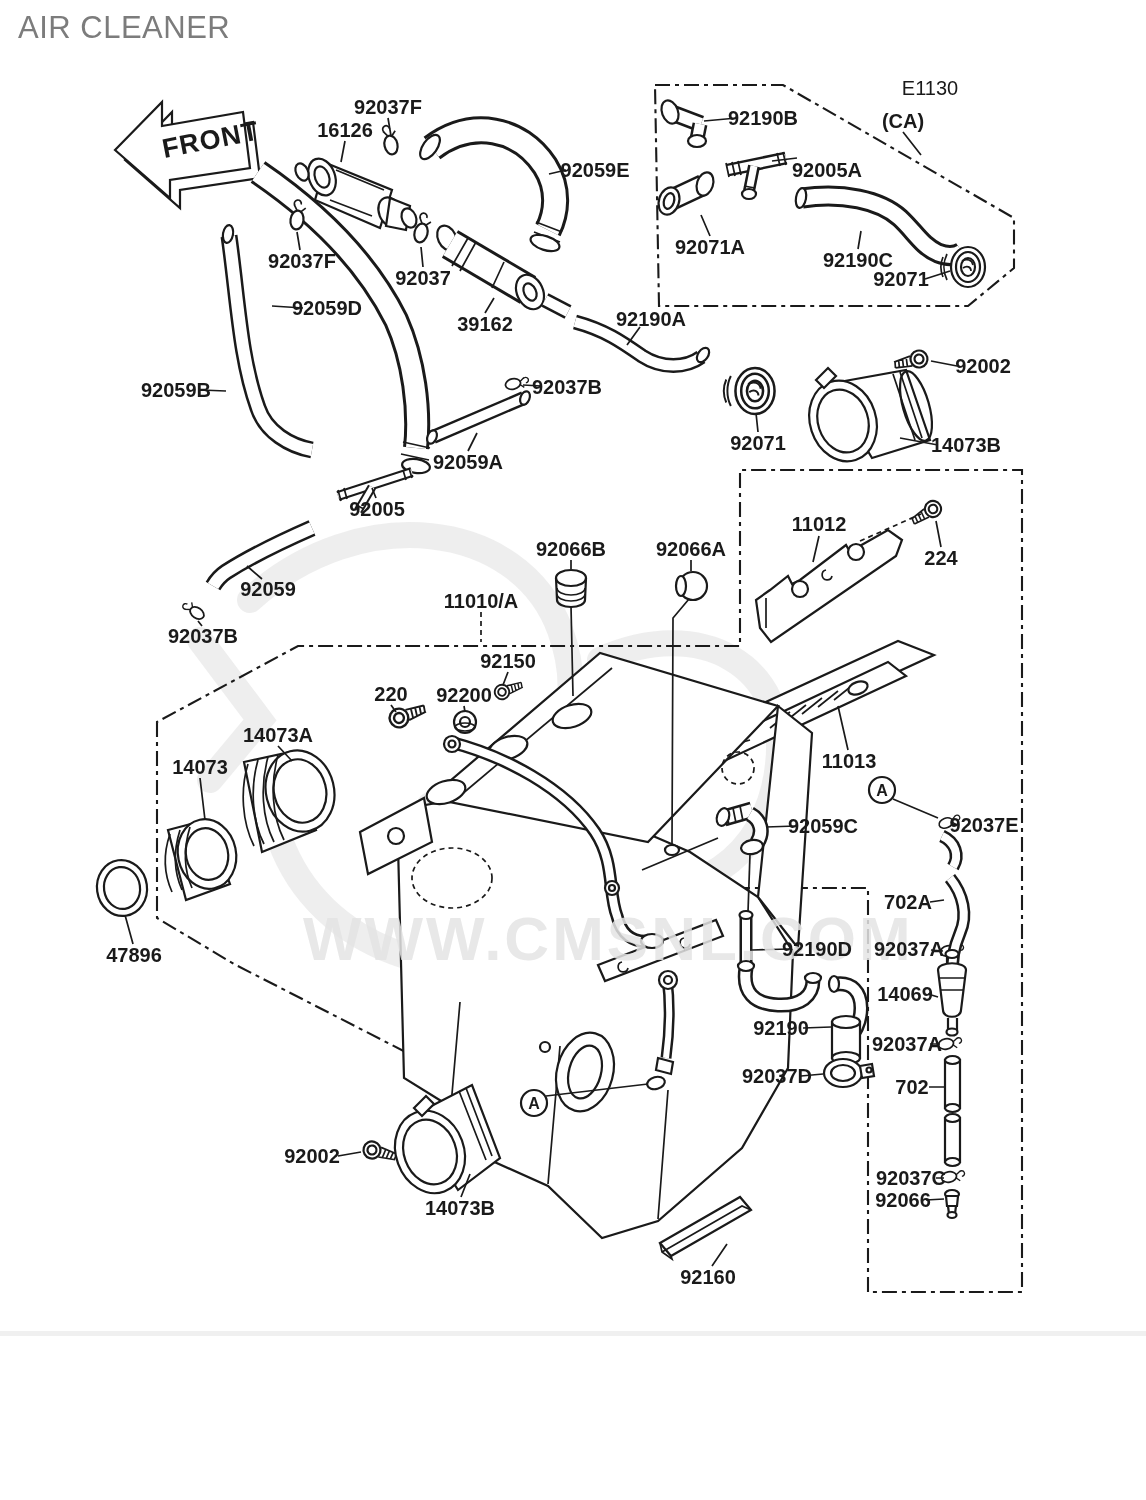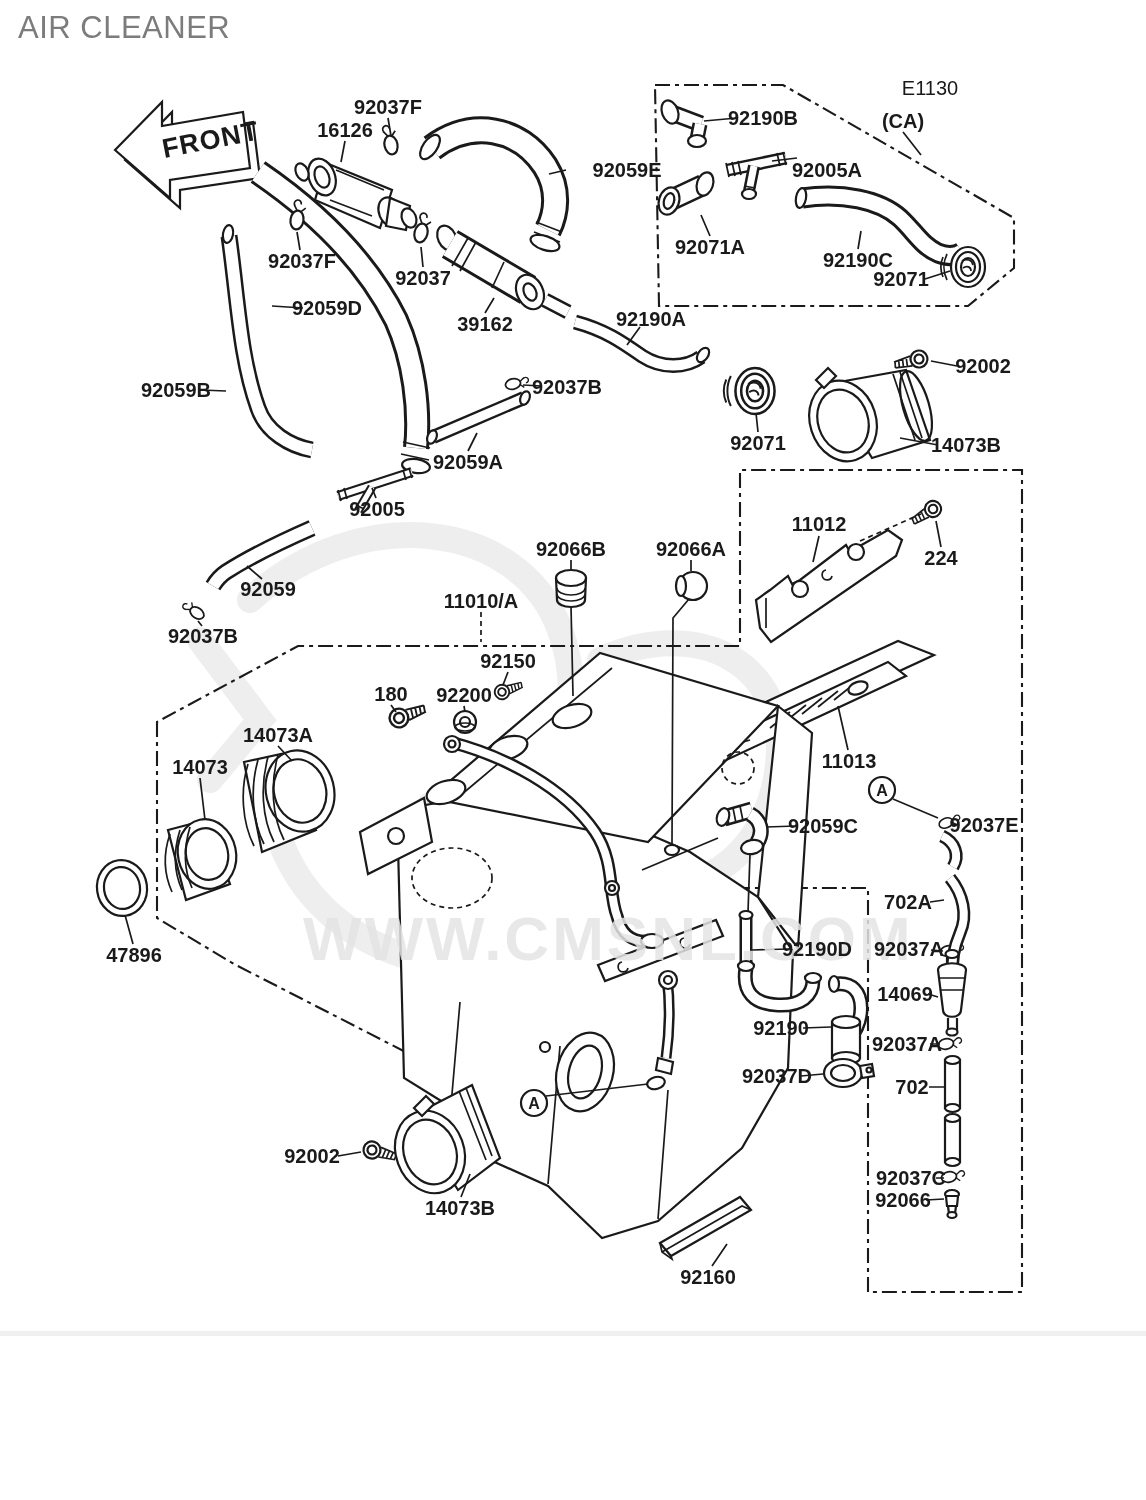--- a/index.html
+++ b/index.html
@@ -383,21 +383,21 @@
 
   <div class="wm-layer">
     <div class="wm-text">WWW.CMSNL.COM</div>
   </div>
 
   <div class="lbl-layer">
     <div class="lbl" style="left:930px;top:88px;font-weight:400;">E1130</div>
     <div class="lbl" style="left:903px;top:121px;">(CA)</div>
   <div class="lbl" style="left: 388px; top: 107px;">92037F</div>
       <div class="lbl" style="left: 345px; top: 130px;">16126</div>
-      <div class="lbl" style="left: 595px; top: 170px; margin-left: 32px;">92059E</div>
+      <div class="lbl" style="left: 595px; top: 170px;">92059E</div>
       <div class="lbl" style="left: 763px; top: 118px;">92190B</div>
       <div class="lbl" style="left: 827px; top: 158px; margin-top: 12px;">92005A</div>
       <div class="lbl" style="left: 710px; top: 247px;">92071A</div>
       <div class="lbl" style="left: 858px; top: 260px;">92190C</div>
       <div class="lbl" style="left: 901px; top: 279px;">92071</div>
       <div class="lbl" style="left: 302px; top: 261px;">92037F</div>
       <div class="lbl" style="left: 327px; top: 308px;">92059D</div>
       <div class="lbl" style="left: 423px; top: 278px;">92037</div>
       <div class="lbl" style="left: 485px; top: 324px;">39162</div>
       <div class="lbl" style="left: 651px; top: 319px;">92190A</div>
@@ -407,21 +407,21 @@
       <div class="lbl" style="left: 377px; top: 509px;">92005</div>
       <div class="lbl" style="left: 983px; top: 366px;">92002</div>
       <div class="lbl" style="left: 758px; top: 443px;">92071</div>
       <div class="lbl" style="left: 966px; top: 445px;">14073B</div>
       <div class="lbl" style="left: 819px; top: 524px;">11012</div>
       <div class="lbl" style="left: 941px; top: 558px;">224</div>
       <div class="lbl" style="left: 571px; top: 549px;">92066B</div>
       <div class="lbl" style="left: 691px; top: 549px;">92066A</div>
       <div class="lbl" style="left: 481px; top: 601px;">11010/A</div>
       <div class="lbl" style="left: 508px; top: 661px;">92150</div>
-      <div class="lbl" style="left: 391px; top: 694px;">180</div>
+      <div class="lbl" style="left: 391px; top: 694px;">220</div>
       <div class="lbl" style="left: 464px; top: 695px;">92200</div>
       <div class="lbl" style="left: 268px; top: 589px;">92059</div>
       <div class="lbl" style="left: 203px; top: 636px;">92037B</div>
       <div class="lbl" style="left: 278px; top: 735px;">14073A</div>
       <div class="lbl" style="left: 200px; top: 767px;">14073</div>
       <div class="lbl" style="left: 134px; top: 955px;">47896</div>
       <div class="lbl" style="left: 849px; top: 761px;">11013</div>
       <div class="lbl" style="left: 823px; top: 826px;">92059C</div>
       <div class="lbl" style="left: 984px; top: 825px;">92037E</div>
       <div class="lbl" style="left: 908px; top: 902px;">702A</div>

